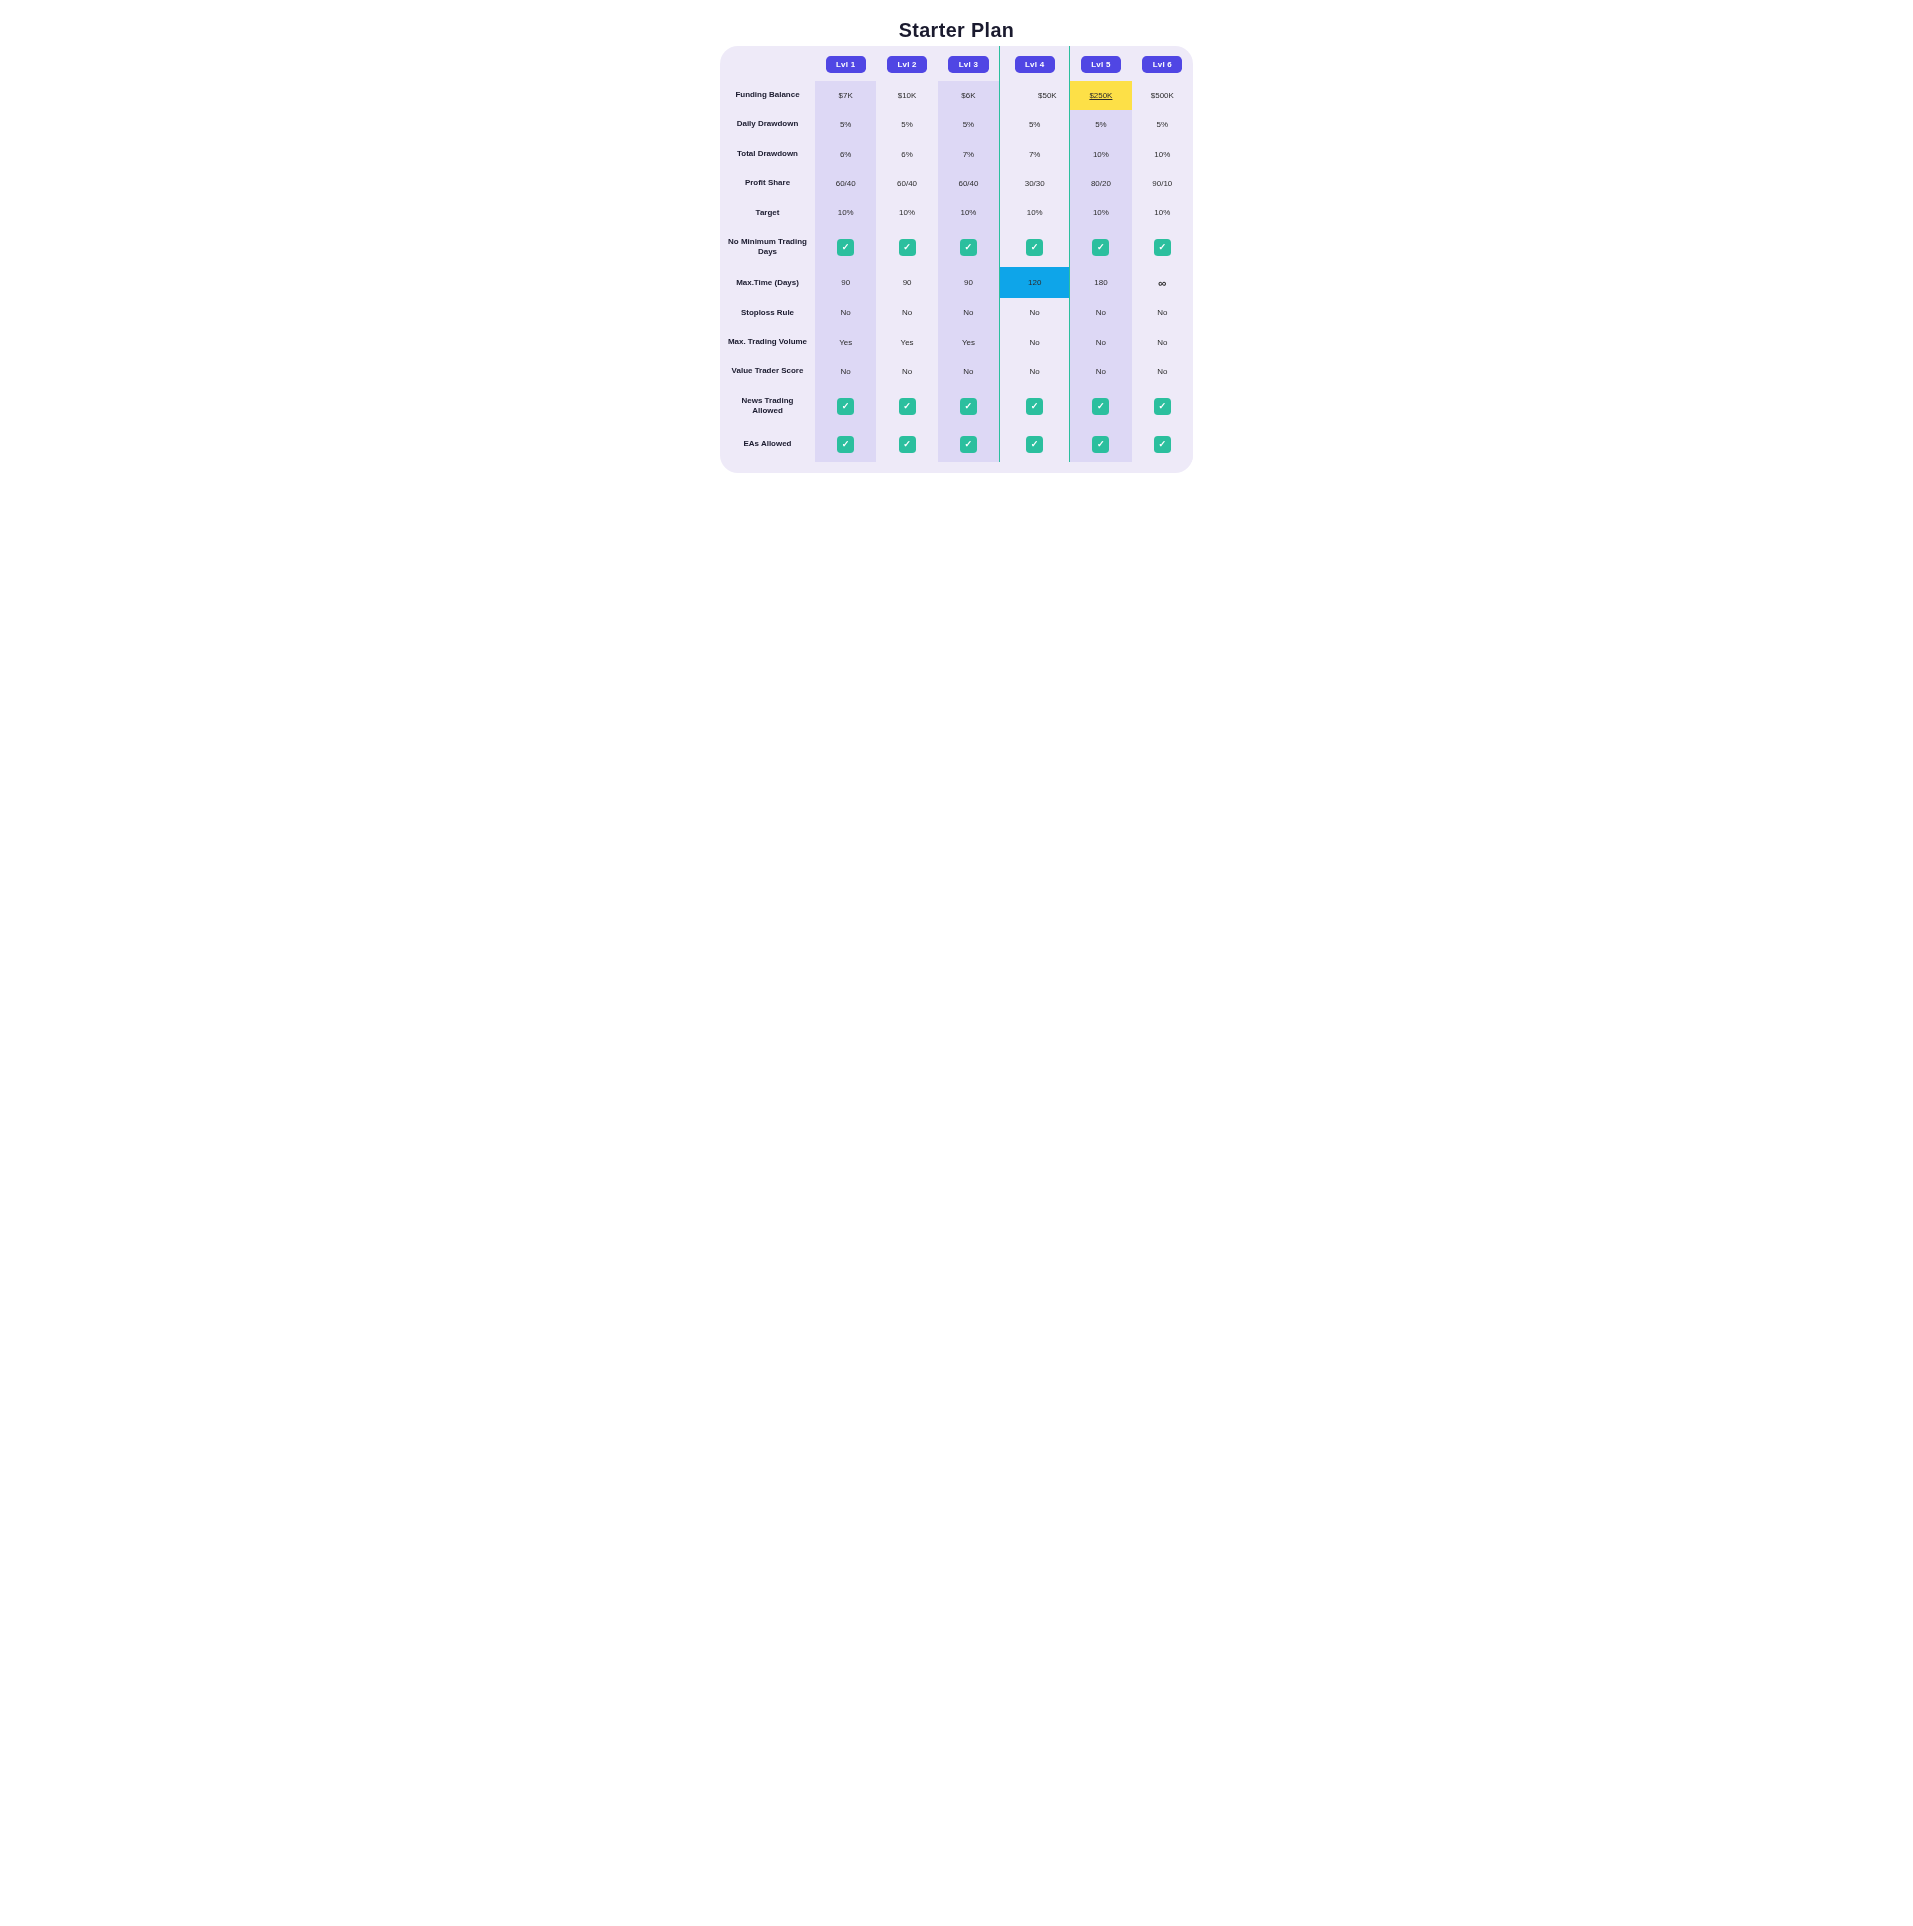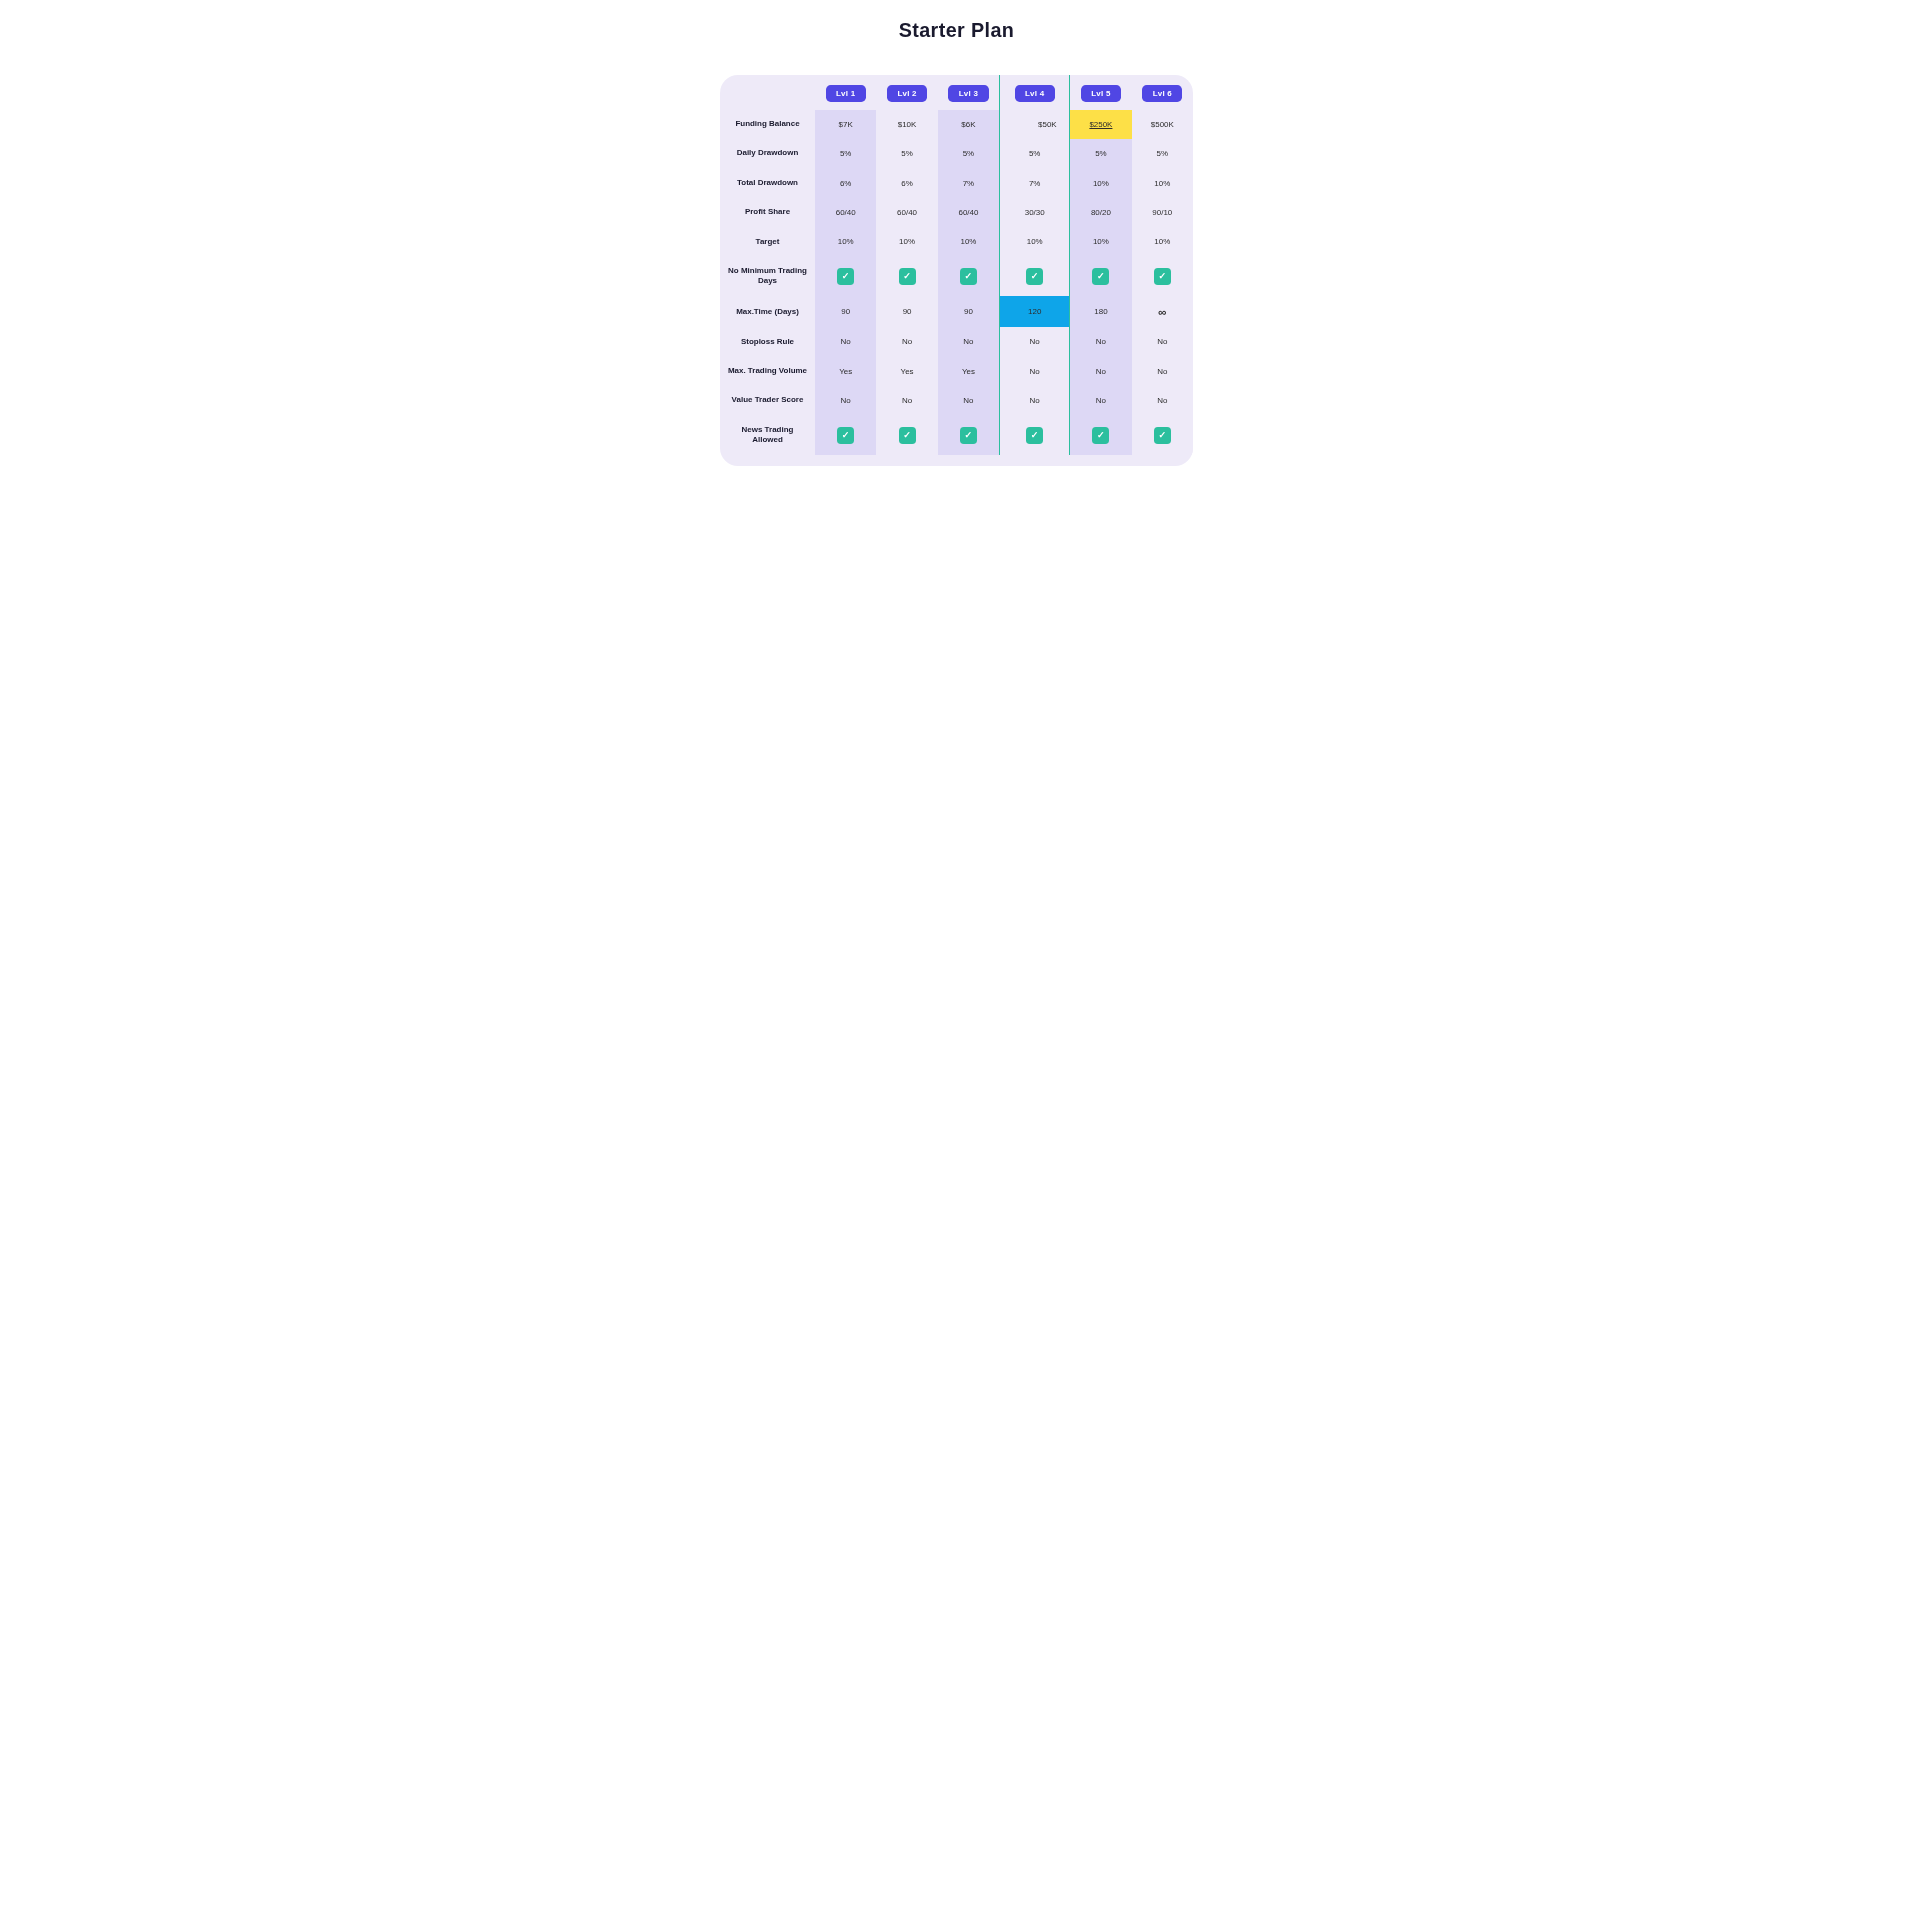--- a/index.html
+++ b/index.html
@@ -14,21 +14,21 @@
     }
     .container {
       width: 100%;
       max-width: 473px;
     }
     .page-title {
       text-align: center;
       font-size: 2.6rem;
       font-weight: 700;
       color: #1a1a2e;
-      margin-bottom: 33px;
+      margin-bottom: 4px;
       letter-spacing: 0.02em;
     }
     .table-wrapper {
       width: 100%;
       border-radius: 18px;
       overflow: hidden;
       background: #eeeaf8;
       padding: 0 0 11.4px 0;
     }
     table {
@@ -225,17 +225,26 @@
           </tr>
           <tr class="data-row">
             <td class="row-label">News Trading Allowed</td>
             <td style="background-color: rgb(221, 216, 245);"><span class="check-box">✓</span></td>
             <td style="background-color: rgb(238, 234, 248);"><span class="check-box">✓</span></td>
             <td style="background-color: rgb(221, 216, 245);"><span class="check-box">✓</span></td>
             <td style="background-color: rgb(238, 234, 248); border-left: 1.2px solid rgb(43, 191, 158); border-right: 1.2px solid rgb(43, 191, 158);"><span class="check-box">✓</span></td>
             <td style="background-color: rgb(221, 216, 245);"><span class="check-box">✓</span></td>
             <td style="background-color: rgb(238, 234, 248);"><span class="check-box">✓</span></td>
           </tr>
+          <tr class="data-row">
+            <td class="row-label">EAs Allowed</td>
+            <td style="background-color: rgb(221, 216, 245);"><span class="check-box">✓</span></td>
+            <td style="background-color: rgb(238, 234, 248);"><span class="check-box">✓</span></td>
+            <td style="background-color: rgb(221, 216, 245);"><span class="check-box">✓</span></td>
+            <td style="background-color: rgb(238, 234, 248); border-left: 1.2px solid rgb(43, 191, 158); border-right: 1.2px solid rgb(43, 191, 158);"><span class="check-box">✓</span></td>
+            <td style="background-color: rgb(221, 216, 245);"><span class="check-box">✓</span></td>
+            <td style="background-color: rgb(238, 234, 248);"><span class="check-box">✓</span></td>
+          </tr>
         </tbody>
     </table>
   </div>
 </div>
 
 
 </body></html>

